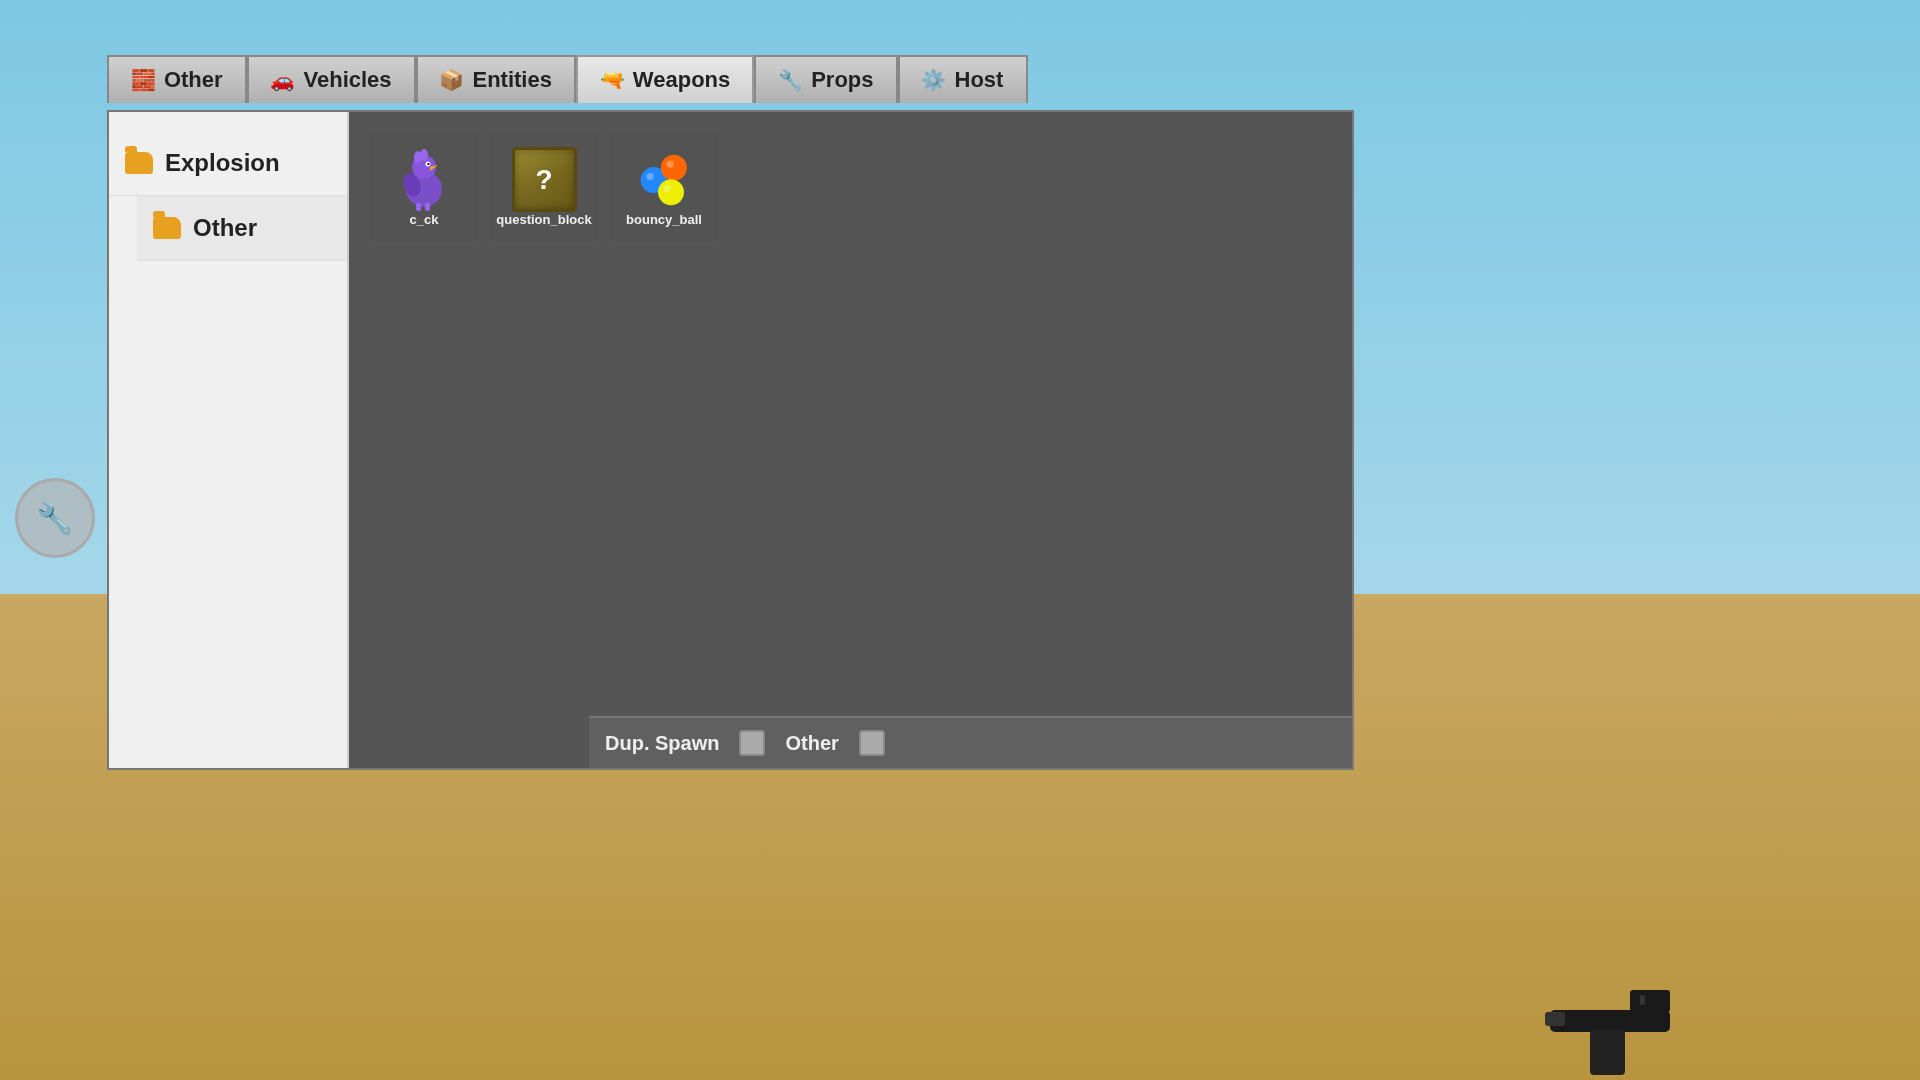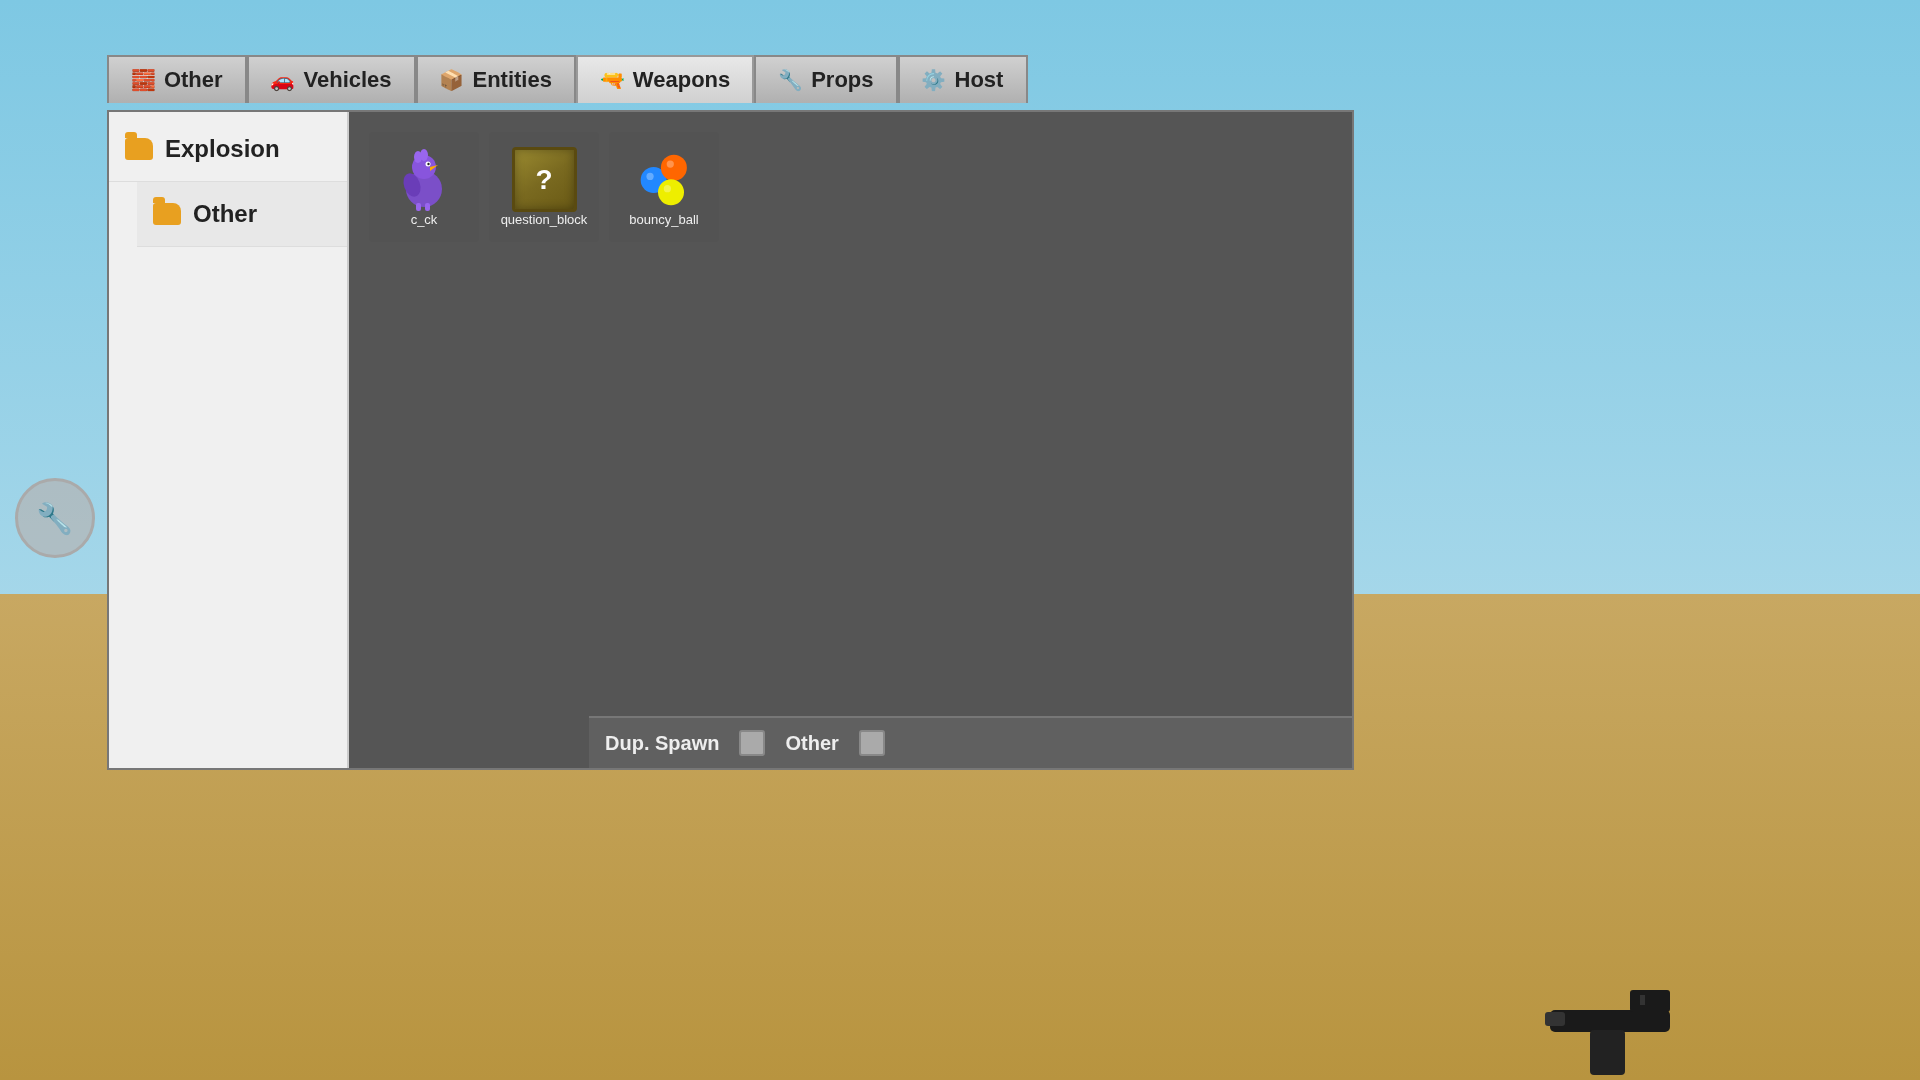--- a/index.html
+++ b/index.html
@@ -80,21 +80,21 @@
     }
 
     
     .sidebar {
       width: 240px;
       min-width: 240px;
       background: #f0f0f0;
       border-right: 2px solid #ccc;
       display: flex;
       flex-direction: column;
-      padding-top: 5px;
+      padding-top: 19px;
     }
 
     .sidebar-item {
       display: flex;
       align-items: center;
       gap: 12px;
       padding: 18px 16px;
       cursor: pointer;
       font-size: 24px;
       font-weight: bold;
@@ -157,21 +157,21 @@
       border-radius: 4px;
       background: rgba(80,80,80,0.3);
       padding: 5px;
     }
 
     .item-label {
       color: #eee;
       font-size: 13px;
       text-align: center;
       margin-top: 0;
-      font-weight: normal;
+      font-weight: bold;
     }
 
     
     .question-block-icon {
       width: 65px;
       height: 65px;
       background: linear-gradient(145deg, #9a8a30 0%, #7a6a20 50%, #6a5a15 100%);
       border-radius: 4px;
       display: flex;
       align-items: center;

